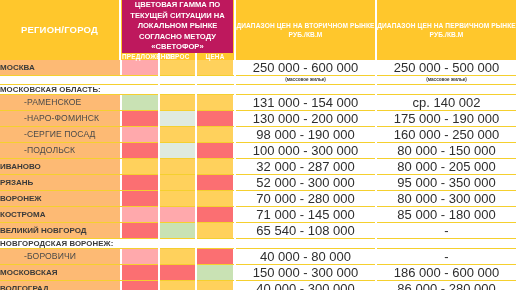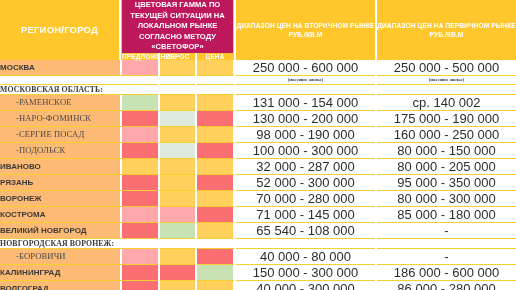--- a/index.html
+++ b/index.html
@@ -46,21 +46,21 @@
   .region-cell{
     width:120px;
     font-size:8px;font-weight:bold;color:#3a3a3a;
     white-space:nowrap;overflow:hidden;
     padding-left:0px;
     background:#fdba74;
     height:14px;
   }
   .region-cell.child{
     font-weight:normal;font-size:8.6px;color:#4a4a4a;
-    padding-left:16px;letter-spacing:.1px;font-family:Liberation Serif, serif;
+    padding-left:24px;letter-spacing:.1px;
   }
   .region-cell.group{font-size:7.8px;letter-spacing:.1px;}
 
   .swatch{width:37px;height:14px;border-bottom:1.2px solid #F5D02E;}
   .swatch.sp{border-right:2px solid #ffffff;}
   .gap{width:2px;background:#ffffff;border:none;}
 
   .price{
     width:85px;height:14px;
     font-size:13px;color:#2e2e2e;text-align:center;vertical-align:middle;
@@ -71,21 +71,21 @@
   }
   .price.note{font-size:4.6px;font-weight:bold;color:#333;}
 
   .c-empty{background:#ffffff;}
   .c-yellow{background:#FFD15C;}
   .c-red{background:#FB6F72;}
   .c-pink{background:#FFA9AC;}
   .c-green{background:#C9E2B4;}
   .c-mint{background:#DFEADF;}
 
-  .spacer td{height:8px;background:#ffffff;border-bottom:1.2px solid #F5D02E;font-family:Liberation Serif, serif;}
+  .spacer td{height:8px;background:#ffffff;border-bottom:1.2px solid #F5D02E;}
   .spacer .swatch{background:#ffffff;border-bottom:1.2px solid #F5D02E;}
   .spacer .price{background:#ffffff;}
 </style>
 </head>
 <body>
 
 <div class="sheet">
   <table class="grid">
     <colgroup>
       <col style="width:120px">
@@ -247,21 +247,21 @@
           <td class="region-cell child">-БОРОВИЧИ</td>
           <td class="gap"></td>
           <td class="swatch sp c-pink"></td>
           <td class="swatch sp c-yellow"></td>
           <td class="swatch c-red"></td>
           <td class="gap"></td>
           <td class="price">40 000 - 80 000</td>
           <td class="price">-</td>
         </tr>
         <tr class="rowline">
-          <td class="region-cell">КАЛИНИНГРАД</td>
+          <td class="region-cell">МОСКОВСКАЯ</td>
           <td class="gap"></td>
           <td class="swatch sp c-red"></td>
           <td class="swatch sp c-red"></td>
           <td class="swatch c-green"></td>
           <td class="gap"></td>
           <td class="price">150 000 - 300 000</td>
           <td class="price">186 000 - 600 000</td>
         </tr>
         <tr class="rowline">
           <td class="region-cell">ВОЛГОГРАД</td>

